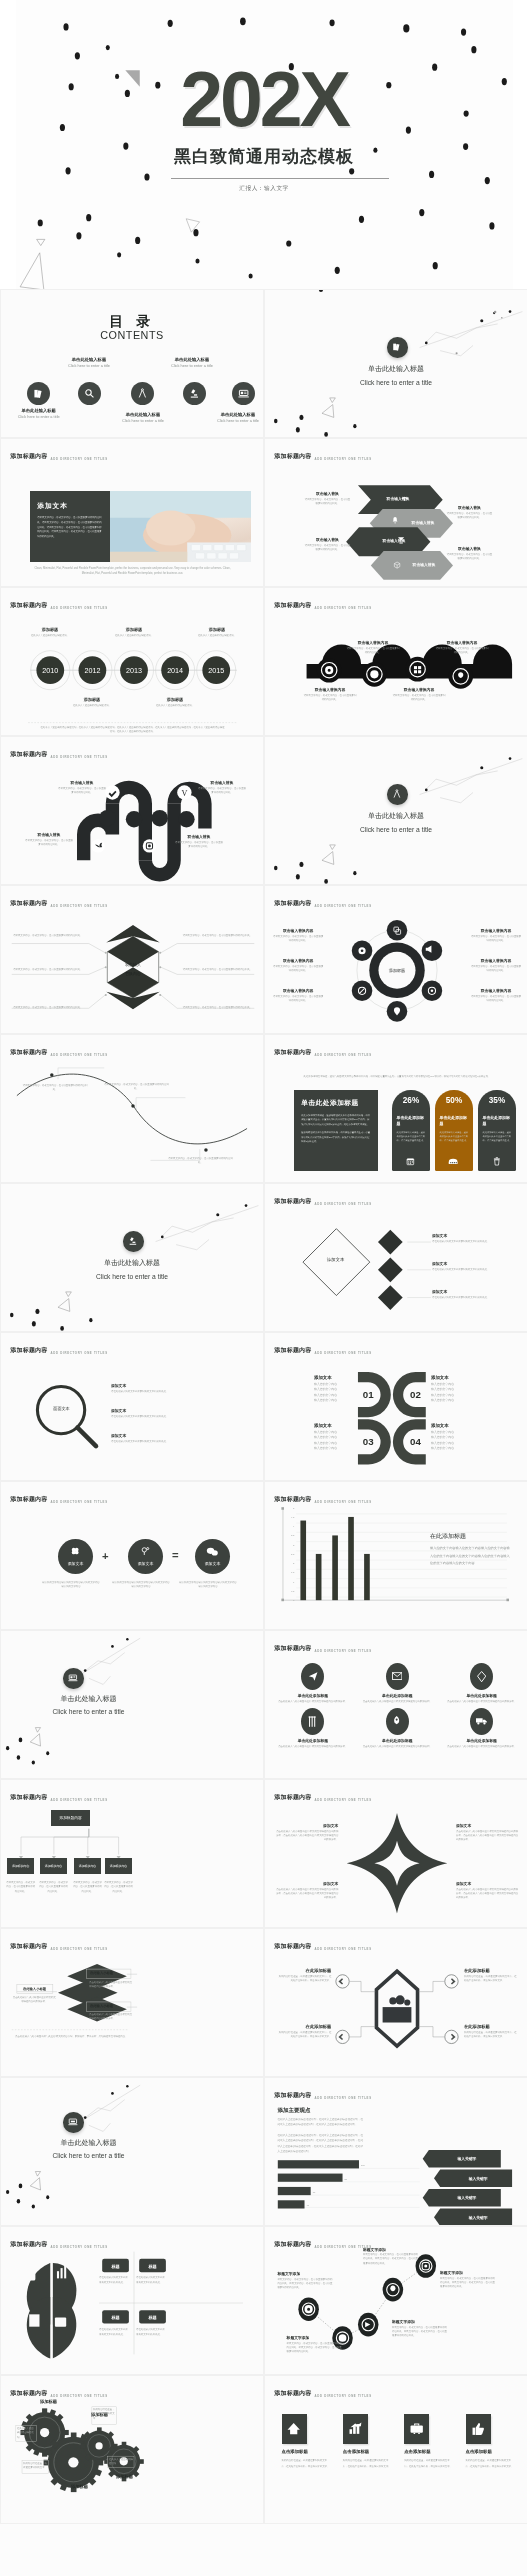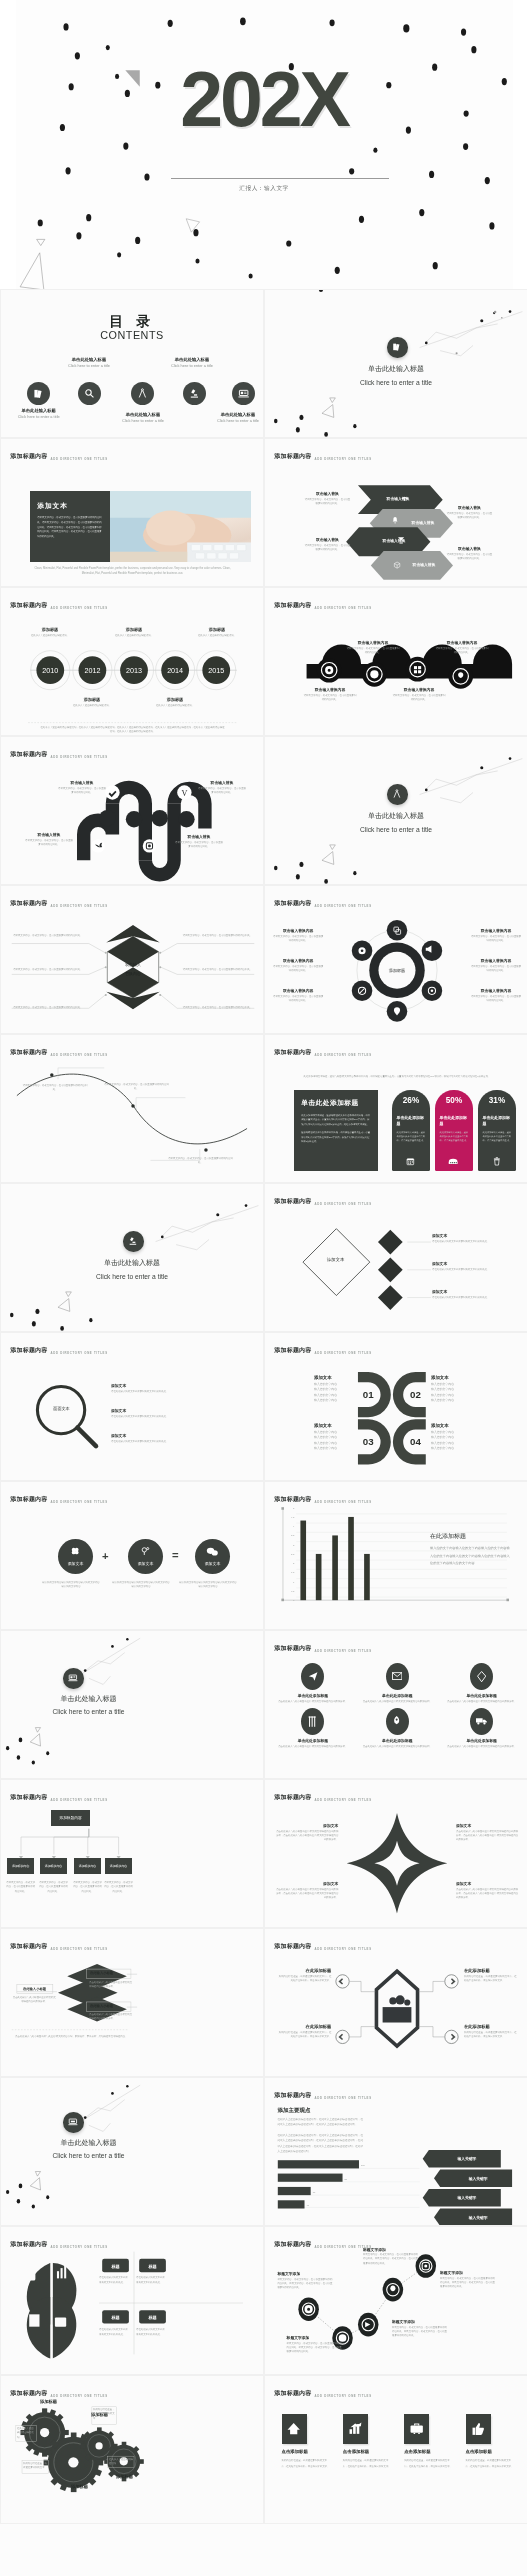--- a/index.html
+++ b/index.html
@@ -120,20 +120,21 @@
           <ellipse cx="200" cy="494" rx="4" ry="5"></ellipse>
       <ellipse cx="529" cy="472" rx="5" ry="6"></ellipse>
     </g>
     <path d="M212 136 L240 136 L240 168 Z" fill="#9a9a9a" opacity=".85"></path>
     <path d="M366 846 L398 846 L398 876 Z" fill="#cfcfcf"></path>
     <path d="M40 464 L56 464 L48 476 Z" fill="none" stroke="#888" stroke-width="1"></path>
     <path d="M8 556 L46 490 L54 562 Z" fill="none" stroke="#888" stroke-width="1"></path>
     <path d="M330 424 L356 430 L340 450 Z" fill="none" stroke="#999" stroke-width="1"></path>
   </svg>
   <div class="cover-title">202X</div>
+  <div class="cover-sub">黑白致简通用动态模板</div>
   <div class="cover-rule"></div>
   <div class="cover-by">汇报人：输入文字</div>
 </div>
 
 <div class="row">
 
   <div class="slide">
     <div class="toc-t">目 录</div>
     <div class="toc-s">CONTENTS</div>
 
@@ -654,36 +655,36 @@
       <svg style="position:absolute;left:14.4px;bottom:5.2px" width="8.8" height="8.8" viewBox="0 0 24 24" fill="#fff">
         <rect x="3" y="5" width="18" height="16" rx="1.5" fill="none" stroke="#fff" stroke-width="2"></rect>
         <rect x="3" y="5" width="18" height="4"></rect>
             <rect x="6" y="12" width="3" height="3"></rect>
             <rect x="11" y="12" width="3" height="3"></rect>
         <rect x="16" y="12" width="3" height="3"></rect>
             <rect x="6" y="17" width="3" height="2"></rect>
             <rect x="11" y="17" width="3" height="2"></rect>
       </svg>
     </div>
-    <div style="position:absolute;left:170px;top:55px;width:38px;height:81px;background:#be185d;border-radius:18.5px 18.5px 1.5px 1.5px;padding:6.2px 4.6px">
+    <div style="position:absolute;left:170px;top:55px;width:38px;height:81px;background:#a16207;border-radius:18.5px 18.5px 1.5px 1.5px;padding:6.2px 4.6px">
       <div style="font-size:8.2px;font-weight:700;color:#fff;text-align:center">50%</div>
       <div style="font-size:3.9px;font-weight:700;color:#fff;margin-top:10.3px;line-height:1.5">单击此处添加标题</div>
       <div style="font-size:2.2px;color:#c8ccca;margin-top:2.6px;line-height:1.9">此处添加详细文本描述，建议与标题相关并符合整体语言风格，语言描述尽量简洁生动。</div>
       <svg style="position:absolute;left:13.4px;bottom:5.2px" width="10.3" height="8.8" viewBox="0 0 28 20" fill="#fff">
         <path d="M2 12 A12 9 0 0126 12 v5H2z"></path>
             <g fill="#3b403c">
               <rect x="6" y="12" width="3" height="3"></rect>
               <rect x="11" y="12" width="3" height="3"></rect>
               <rect x="16" y="12" width="3" height="3"></rect>
               <rect x="21" y="12" width="3" height="3"></rect>
             </g>
       </svg>
     </div>
     <div style="position:absolute;left:213px;top:55px;width:38px;height:81px;background:#3b403c;border-radius:18.5px 18.5px 1.5px 1.5px;padding:6.2px 4.6px">
-      <div style="font-size:8.2px;font-weight:700;color:#fff;text-align:center">31%</div>
+      <div style="font-size:8.2px;font-weight:700;color:#fff;text-align:center">35%</div>
       <div style="font-size:3.9px;font-weight:700;color:#fff;margin-top:10.3px;line-height:1.5">单击此处添加标题</div>
       <div style="font-size:2.2px;color:#c8ccca;margin-top:2.6px;line-height:1.9">此处添加详细文本描述，建议与标题相关并符合整体语言风格，语言描述尽量简洁生动。</div>
       <svg style="position:absolute;left:15px;bottom:5.2px" width="7.7" height="8.8" viewBox="0 0 20 24" fill="#fff">
         <rect x="2" y="4" width="16" height="3"></rect>
             <path d="M4 8h12l-1.4 14H5.4z" fill="none" stroke="#fff" stroke-width="2"></path>
         <rect x="7" y="1" width="6" height="2.4"></rect>
       </svg>
     </div>
   </div>
 </div>

